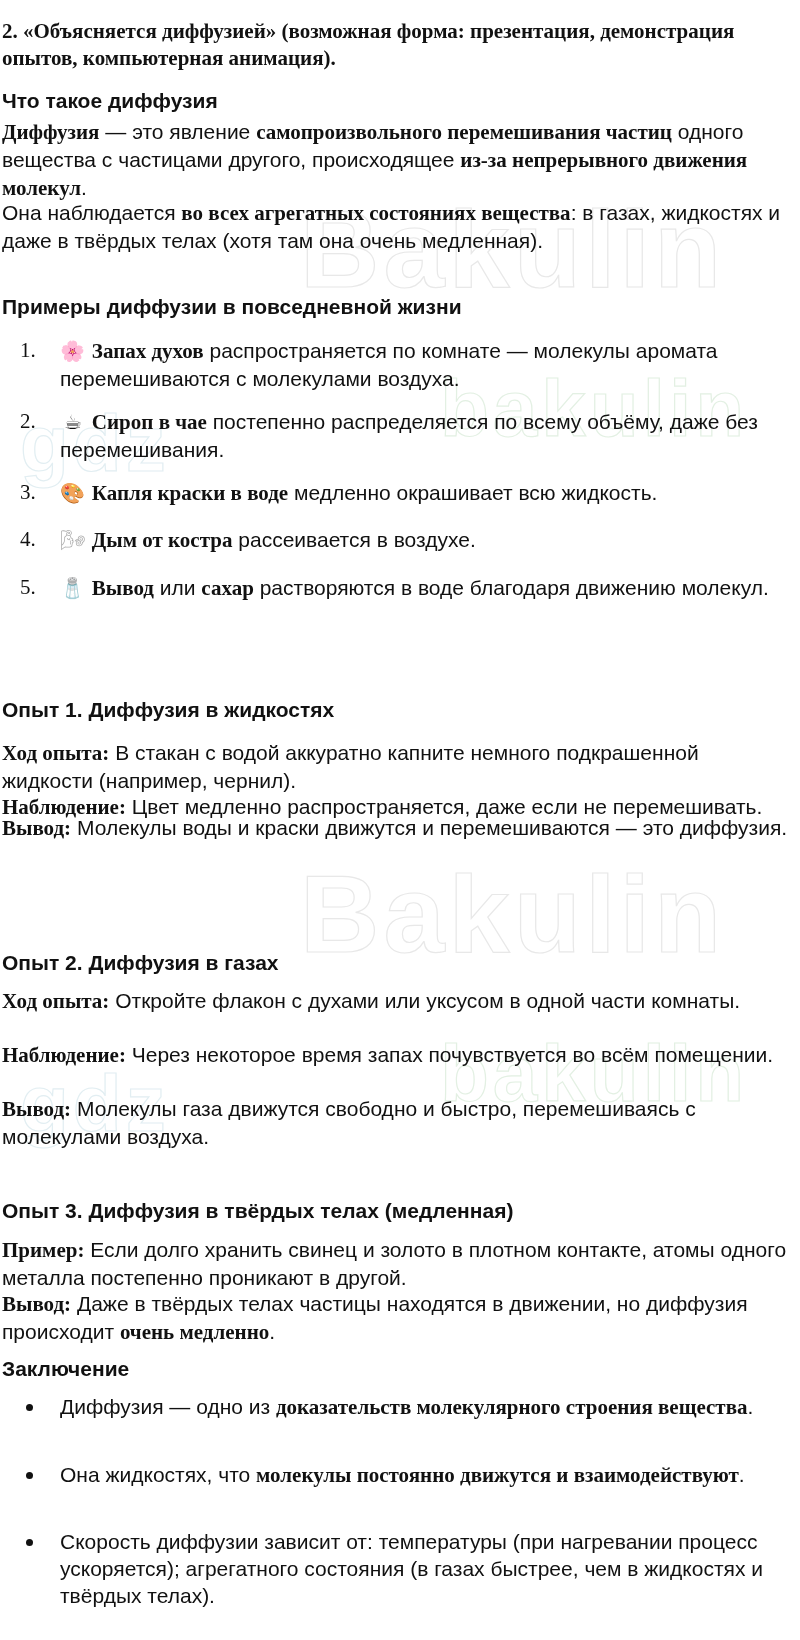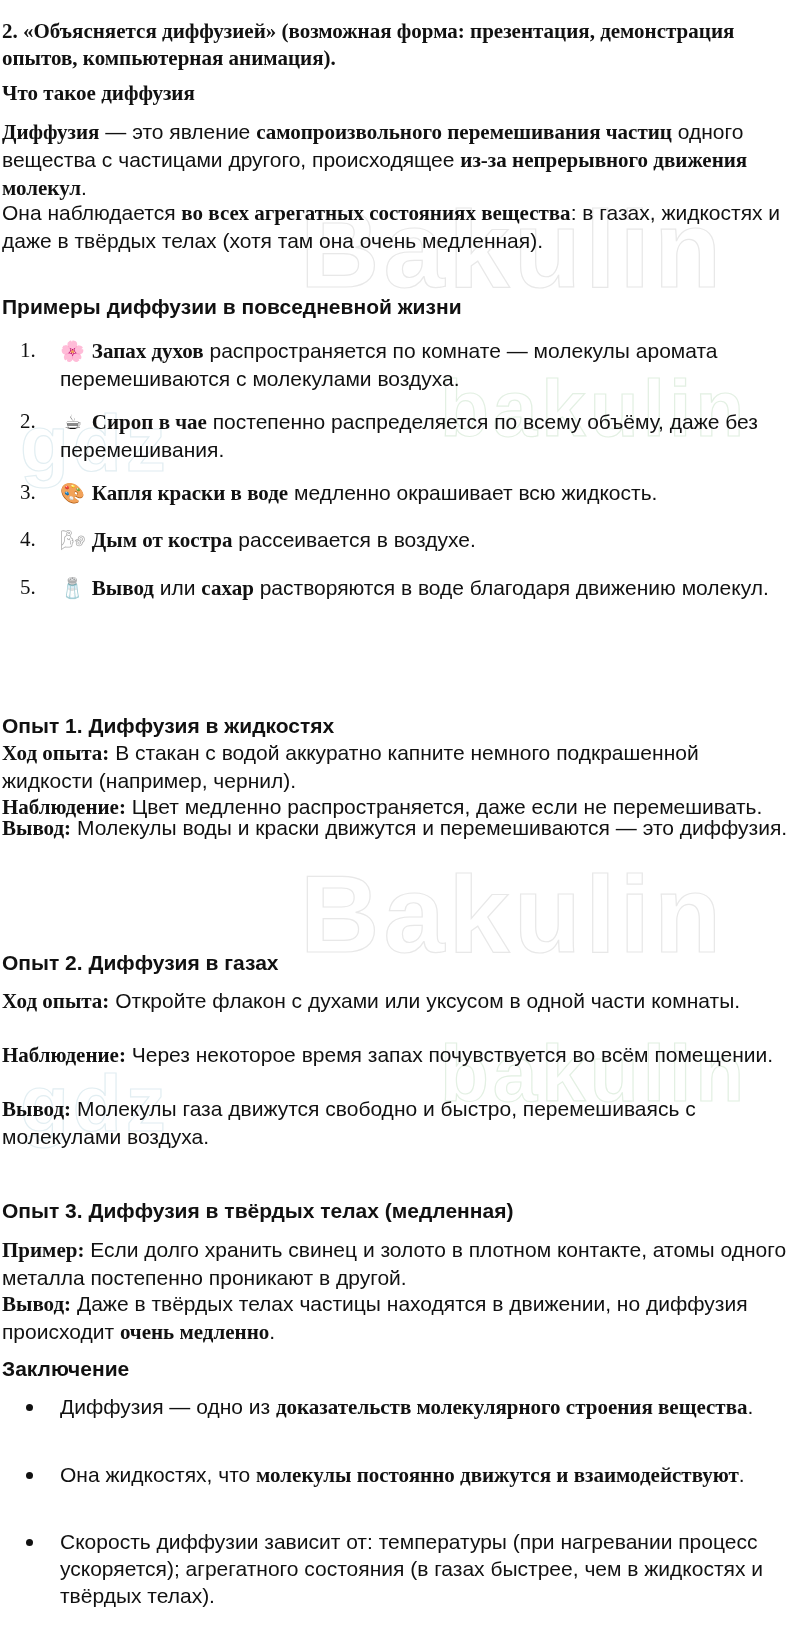--- a/index.html
+++ b/index.html
@@ -34,21 +34,21 @@
 <div class="wm green" style="left:440px;top:395px;font-size:80px;">bakulin</div>
 <div class="wm blue" style="left:20px;top:430px;font-size:80px;">gdz</div>
 <div class="wm" style="left:300px;top:900px;font-size:110px;">Bakulin</div>
 <div class="wm green" style="left:440px;top:1060px;font-size:80px;">bakulin</div>
 <div class="wm blue" style="left:20px;top:1090px;font-size:80px;">gdz</div>
 
 <div class="content">
 
   <div class="block b" style="top:18px;">2. «Объясняется диффузией» (возможная форма: презентация, демонстрация опытов, компьютерная анимация).</div>
 
-  <div class="block h" style="top:80px;font-family:Liberation Serif, serif;">Что такое диффузия</div>
+  <div class="block h" style="top:87px;">Что такое диффузия</div>
 
   <div class="block" style="top:118px;">
     <span class="b">Диффузия</span><span> — это явление </span><span class="b">самопроизвольного перемешивания частиц</span><span> одного вещества с частицами другого, происходящее </span><span class="b">из-за непрерывного движения молекул</span><span>.</span>
   </div>
 
   <div class="block" style="top:199px;">
     <span>Она наблюдается </span><span class="b">во всех агрегатных состояниях вещества</span><span>: в газах, жидкостях и даже в твёрдых телах (хотя там она очень медленная).</span>
   </div>
 
   <div class="block h" style="top:293px;">Примеры диффузии в повседневной жизни</div>
@@ -71,21 +71,21 @@
   <div class="ol-item" style="top:526px;">
     <span class="ol-num">4.</span>
     <div class="ol-text"><span class="emoji" style="opacity:0.35;">🌬</span> <span class="b">Дым от костра</span><span> рассеивается в воздухе.</span></div>
   </div>
 
   <div class="ol-item" style="top:574px;">
     <span class="ol-num">5.</span>
     <div class="ol-text"><span class="emoji">🧂</span> <span class="b">Вывод</span><span> или </span><span class="b">сахар</span><span> растворяются в воде благодаря движению молекул.</span></div>
   </div>
 
-  <div class="block h" style="top:712px;">Опыт 1. Диффузия в жидкостях</div>
+  <div class="block h" style="top:696px;">Опыт 1. Диффузия в жидкостях</div>
   <div class="block" style="top:739px;"><span class="b">Ход опыта:</span><span> В стакан с водой аккуратно капните немного подкрашенной жидкости (например, чернил).</span></div>
   <div class="block" style="top:793px;"><span class="b">Наблюдение:</span><span> Цвет медленно распространяется, даже если не перемешивать.</span></div>
   <div class="block" style="top:814px;"><span class="b">Вывод:</span><span> Молекулы воды и краски движутся и перемешиваются — это диффузия.</span></div>
 
   <div class="block h" style="top:949px;">Опыт 2. Диффузия в газах</div>
   <div class="block" style="top:987px;"><span class="b">Ход опыта:</span><span> Откройте флакон с духами или уксусом в одной части комнаты.</span></div>
   <div class="block" style="top:1041px;"><span class="b">Наблюдение:</span><span> Через некоторое время запах почувствуется во всём помещении.</span></div>
   <div class="block" style="top:1095px;"><span class="b">Вывод:</span><span> Молекулы газа движутся свободно и быстро, перемешиваясь с молекулами воздуха.</span></div>
 
   <div class="block h" style="top:1197px;">Опыт 3. Диффузия в твёрдых телах (медленная)</div>

